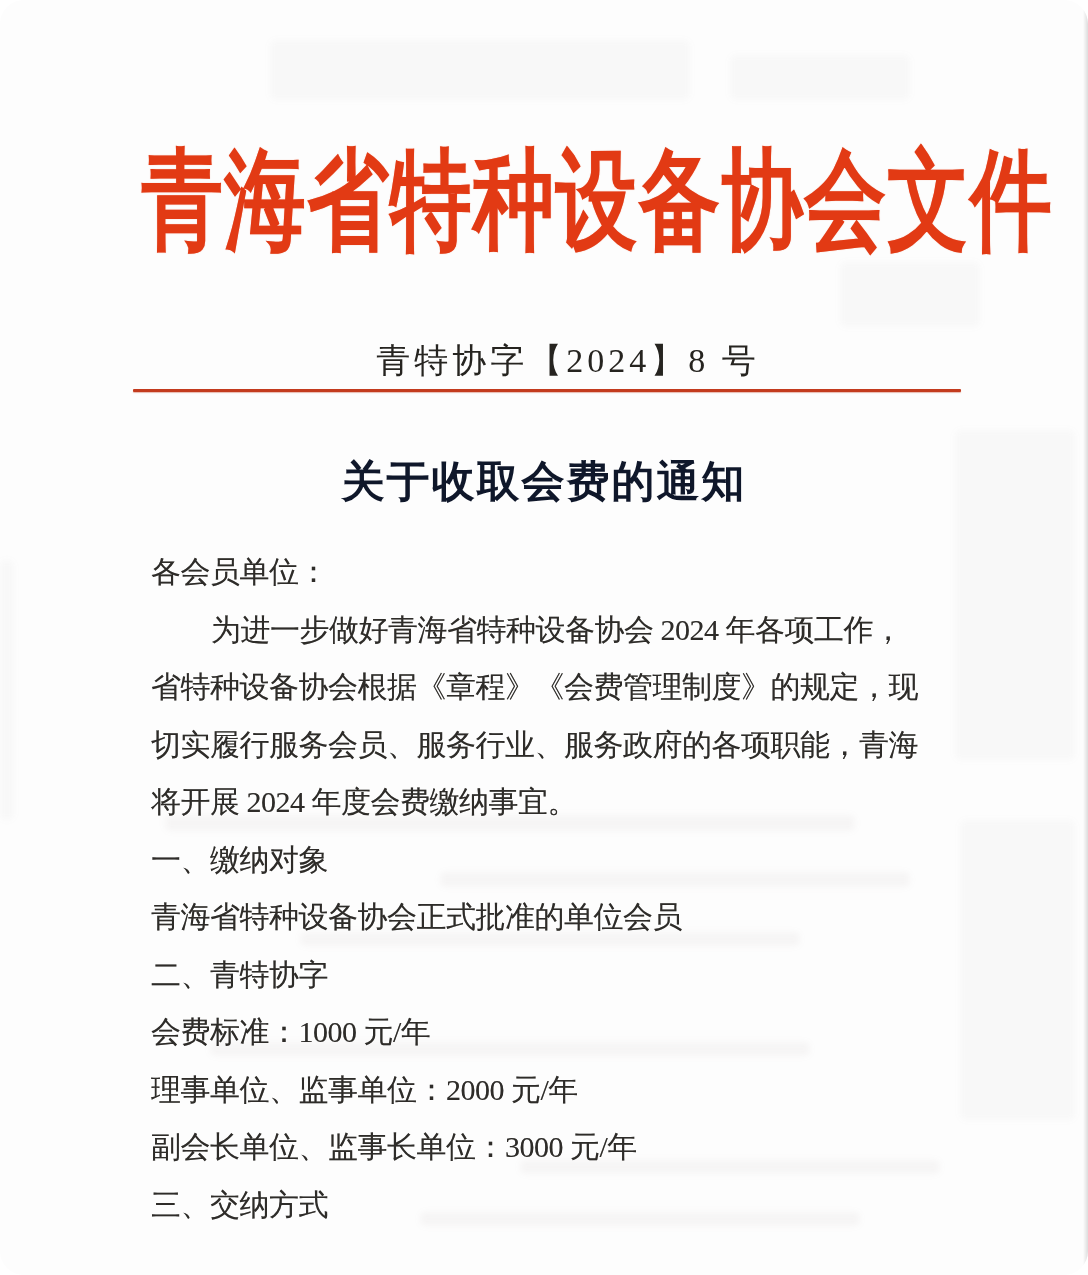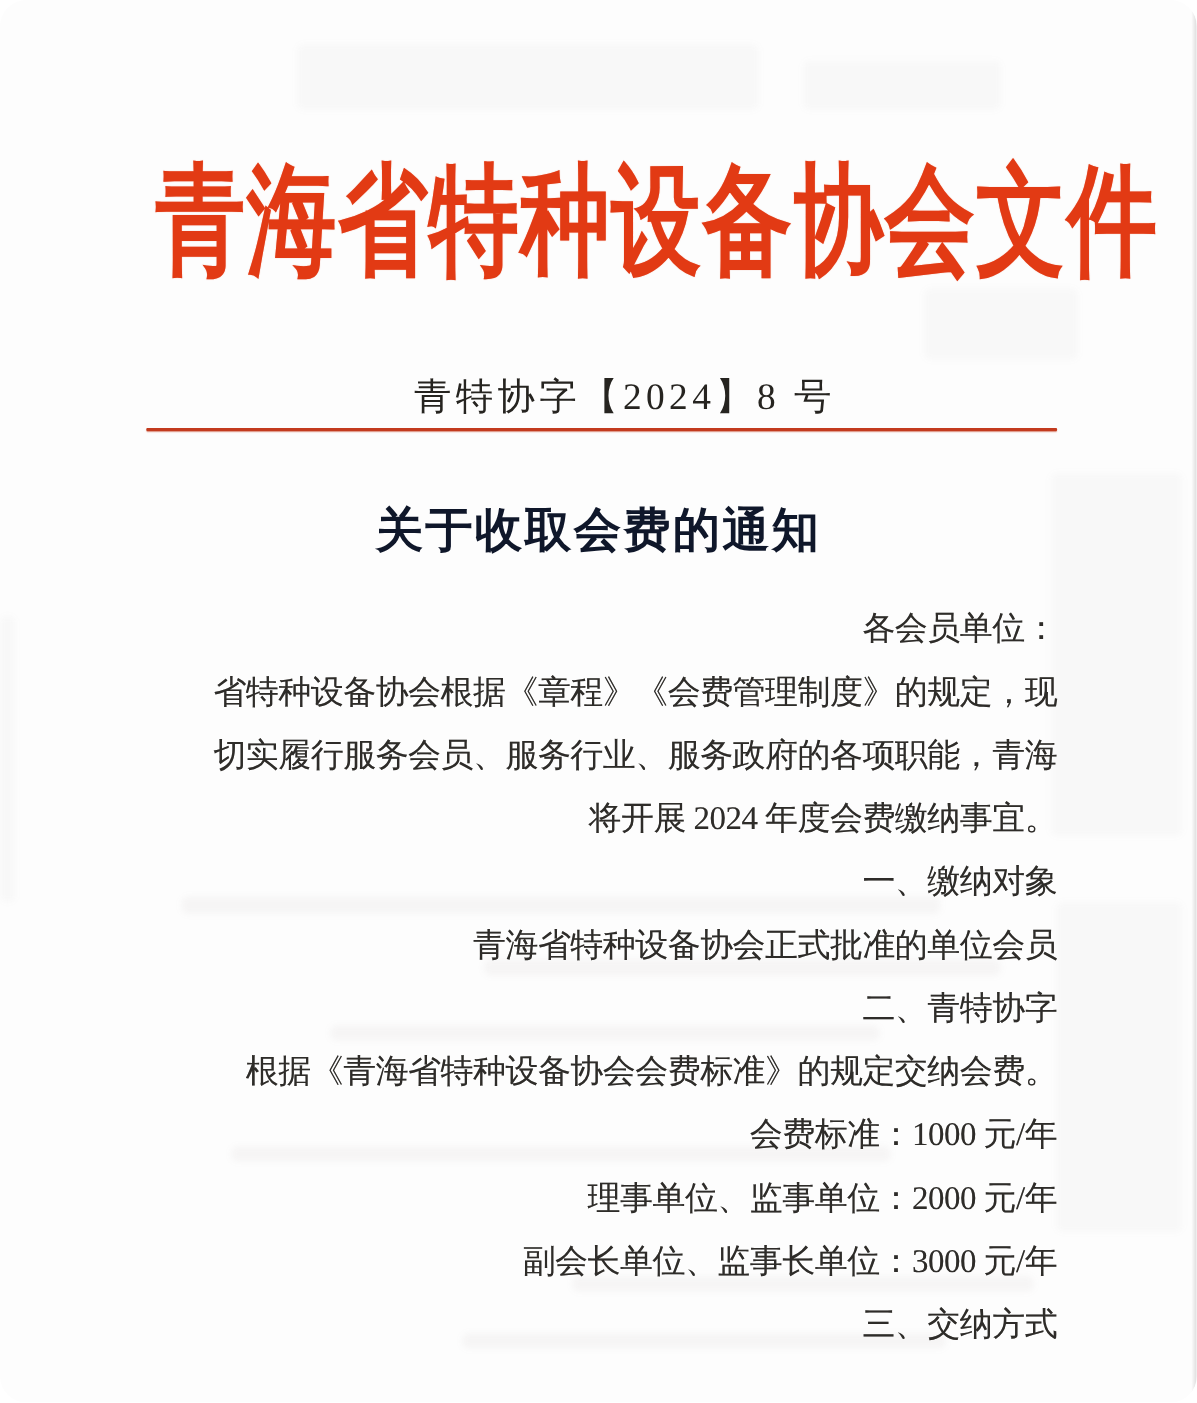--- a/index.html
+++ b/index.html
@@ -41,21 +41,21 @@
     text-align:center;
     font-size:43px; font-weight:700; letter-spacing:2px; color:#0f172a;margin-top:29px;
   }
   
   .body-text {
     position:absolute; top:543px; left:151px; width:810px;
     font-size:30px; line-height:57.5px; letter-spacing:-0.5px;
     color:#2e2c29;
     text-shadow:0 0 0.5px rgba(46,44,41,0.4);
   }
-  .body-text .line { height:57.5px; white-space:nowrap;text-align:right; }
+  .body-text .line { height:57.5px; white-space:nowrap; }
   .body-text .indent { text-indent:60px; }
   
   .ghost {
     position:absolute;
     background:rgba(120,112,105,0.055);
     filter:blur(3px);
     border-radius:6px;
     pointer-events:none;
   }
   .ghost.faint { background:rgba(120,112,105,0.035); }
@@ -86,27 +86,27 @@
   <div class="masthead">青海省特种设备协会文件</div>
 
   <div class="docnum">青特协字【2024】8 号</div>
 
   <div class="rule"></div>
 
   <div class="doctitle">关于收取会费的通知</div>
 
   <div class="body-text">
     <div class="line">各会员单位：</div>
+    <div class="line indent">为进一步做好青海省特种设备协会 2024 年各项工作，</div>
     <div class="line">省特种设备协会根据《章程》《会费管理制度》的规定，现</div>
     <div class="line">切实履行服务会员、服务行业、服务政府的各项职能，青海</div>
     <div class="line">将开展 2024 年度会费缴纳事宜。</div>
     <div class="line">一、缴纳对象</div>
     <div class="line">青海省特种设备协会正式批准的单位会员</div>
     <div class="line">二、青特协字</div>
-    <div class="line">根据《青海省特种设备协会会费标准》的规定交纳会费。</div>
     <div class="line">会费标准：1000 元/年</div>
     <div class="line">理事单位、监事单位：2000 元/年</div>
     <div class="line">副会长单位、监事长单位：3000 元/年</div>
     <div class="line">三、交纳方式</div>
   </div>
 
   <div class="edge-right"></div>
 
 </div>
 

